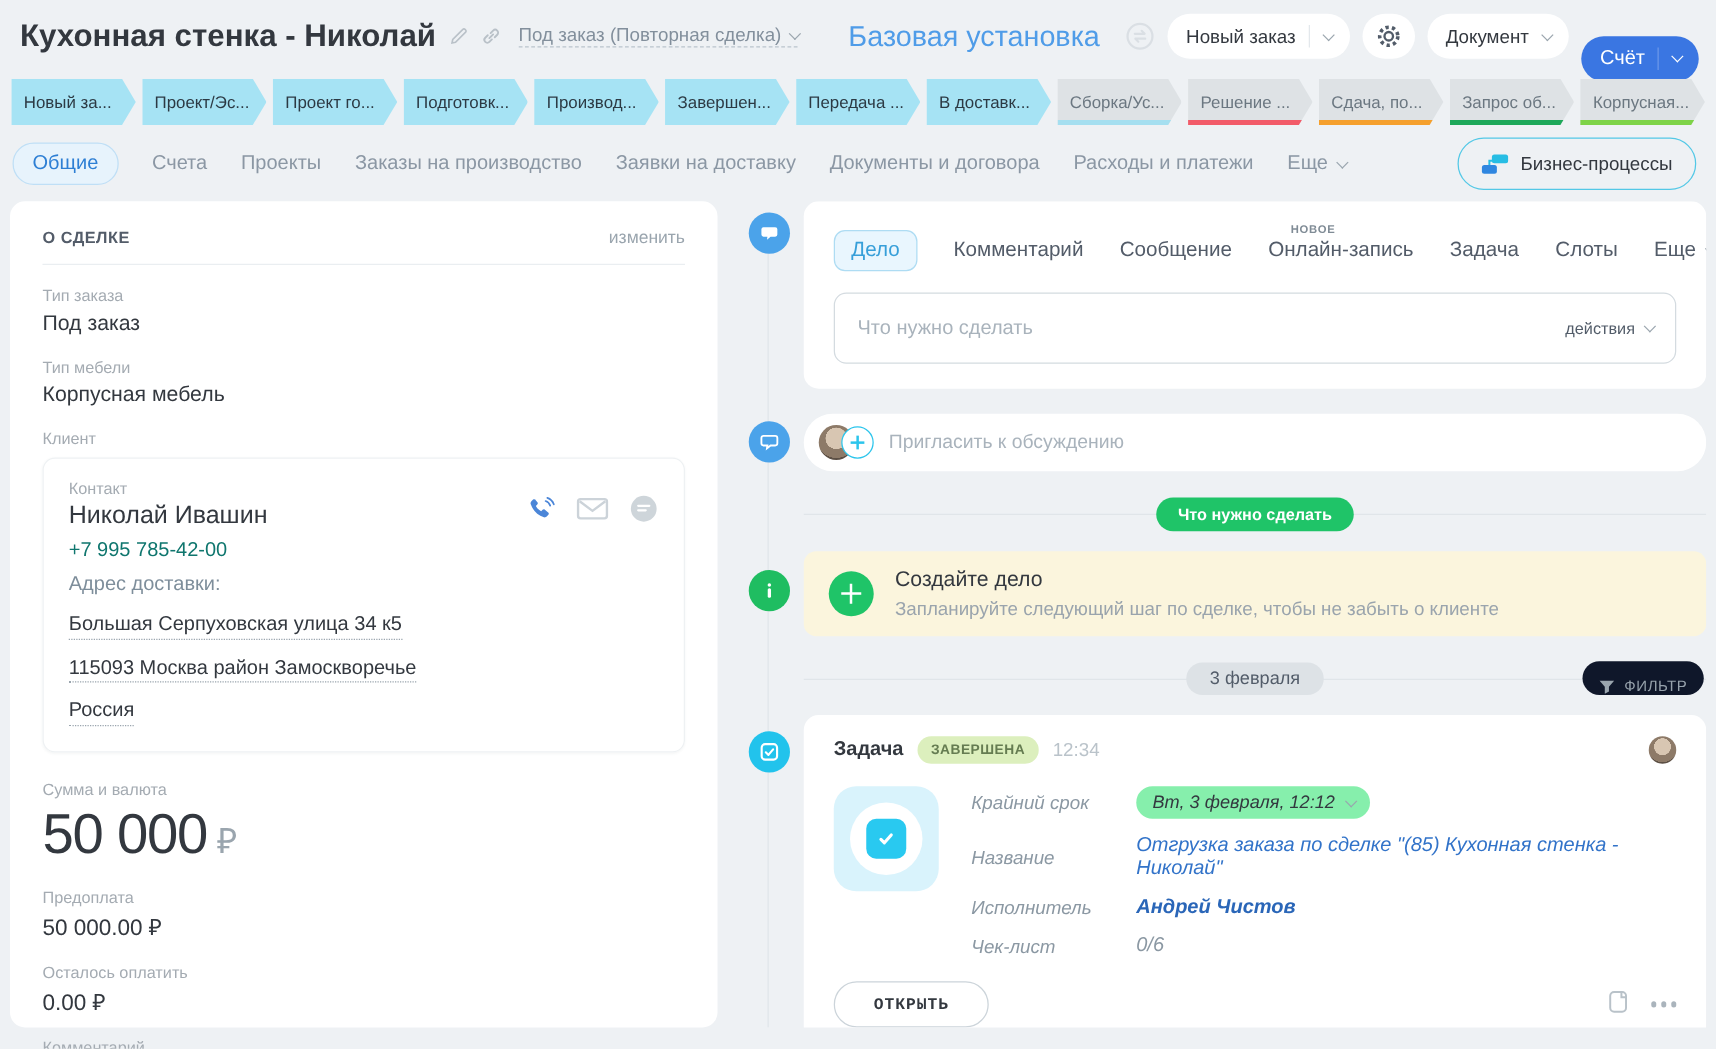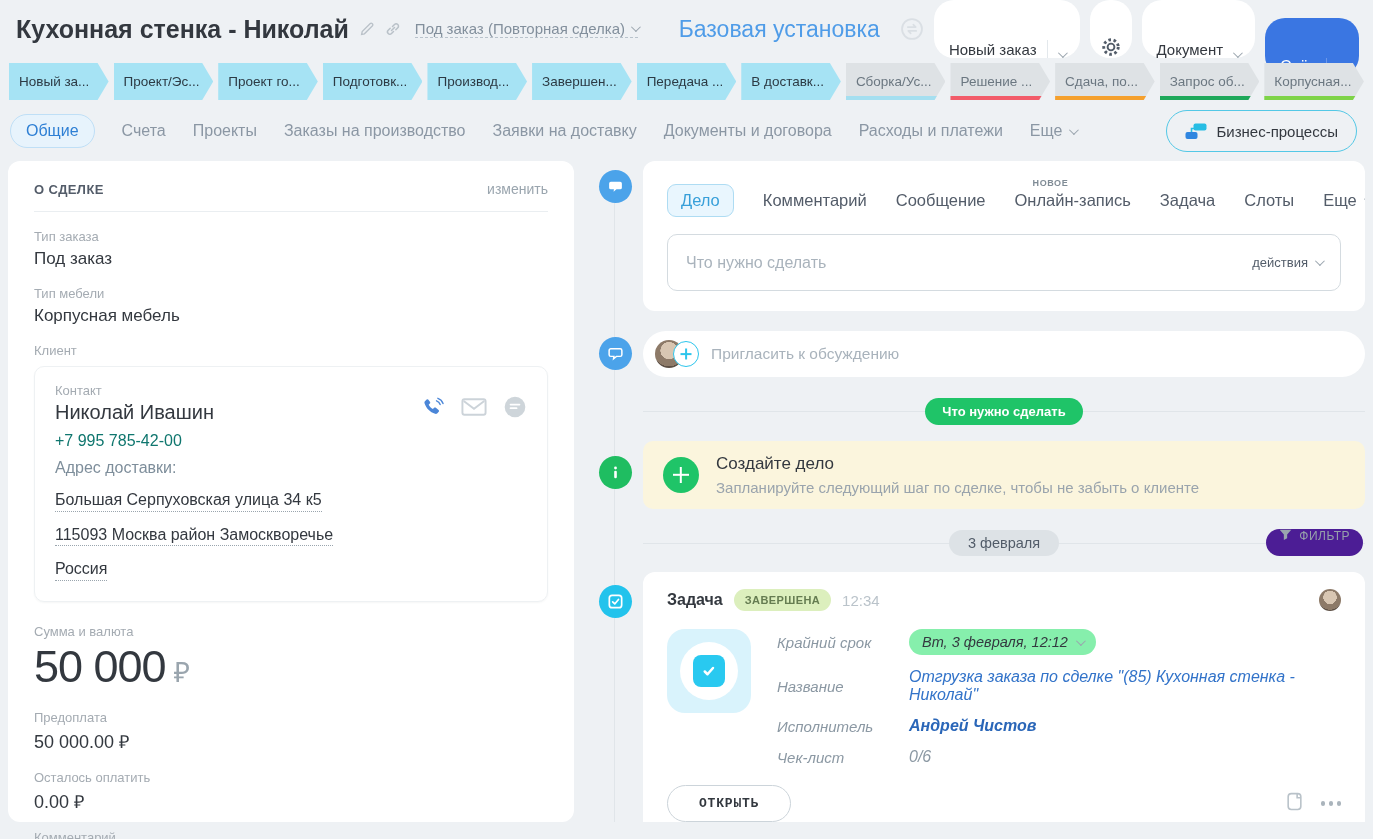--- a/index.html
+++ b/index.html
@@ -8,21 +8,21 @@
   .app { width:1373px; height:839px; overflow:hidden; position:relative; }
 
   
   .topbar { display:flex; align-items:center; height:58px; padding:0 14px 0 16px; }
   .topbar h1 { font-size:25px; font-weight:700; color:#33383f; white-space:nowrap; }
   .t-icon { margin-left:10px; display:inline-flex; align-items:center; cursor:pointer; }
   .deal-type { margin-left:14px; font-size:15px; color:#828f9c; border-bottom:1px dashed #b9c3cc; cursor:pointer; display:inline-flex; align-items:center; gap:6px; white-space:nowrap; }
   .caret { width:7px; height:7px; border-right:1.6px solid #9aa5ae; border-bottom:1.6px solid #9aa5ae; transform:rotate(45deg) translateY(-2px); display:inline-block; }
   .topbar-right { margin-left:auto; display:flex; align-items:center; gap:10px; }
   .funnel-label { color:#4f9ce8; font-size:23px; white-space:nowrap; cursor:pointer; }
-  .btn { display:inline-flex; align-items:flex-end; gap:10px; border:none; border-radius:20px; height:58px; padding:0 15px; font-size:15px; font-family:inherit; cursor:pointer; background:#fff; color:#33383f; }
+  .btn { display:inline-flex; align-items:center; gap:10px; border:none; border-radius:20px; height:36px; padding:0 15px; font-size:15px; font-family:inherit; cursor:pointer; background:#fff; color:#33383f; }
   .btn .sep { width:1px; height:18px; background:#e3e8ec; }
   .btn.blue { background:#3a76e2; color:#fff; font-size:16px;margin-top:35px; }
   .btn.blue .sep { background:#6b97ea; }
   .btn.blue .caret { border-color:#fff; }
   .btn.icon-only { width:42px; justify-content:center; padding:0; }
 
   
   .stages { display:flex; gap:5px; margin:5px 9px 0; height:37px; }
   .stage { flex:1; position:relative; display:flex; align-items:center; padding:0 10px; font-size:13.5px; white-space:nowrap; overflow:hidden; cursor:pointer;
            clip-path:polygon(0 0, calc(100% - 11px) 0, 100% 50%, calc(100% - 11px) 100%, 0 100%); }
@@ -105,21 +105,21 @@
   .plus-green::before, .plus-green::after { content:""; position:absolute; background:#fff; left:50%; top:50%; }
   .plus-green::before { width:16px; height:2.4px; transform:translate(-50%,-50%); }
   .plus-green::after { width:2.4px; height:16px; transform:translate(-50%,-50%); }
   .hint-title { font-size:17px; color:#33383f; }
   .hint-text { font-size:15px; color:#9aa4ad; margin-top:5px; }
 
   .date-row { margin-top:20px; height:27px; }
   .date-line { position:relative; height:27px; display:flex; align-items:center; justify-content:center; }
   .date-line::before { content:""; position:absolute; left:0; right:0; top:50%; height:1px; background:#e0e5e9; }
   .date-pill { position:relative; background:#dde2e6; color:#525c69; font-size:14.5px; padding:5px 19px; border-radius:14px; white-space:nowrap; }
-  .filter-btn { position:absolute; right:2px; top:0; background:#4c1d95; border-radius:16px; height:27px; padding:0 13px; display:inline-flex; align-items:flex-start; gap:7px; font-size:12px; color:#96a1ab; letter-spacing:.5px; cursor:pointer; }
+  .filter-btn { position:absolute; right:2px; top:0; background:#0f172a; border-radius:16px; height:27px; padding:0 13px; display:inline-flex; align-items:flex-end; gap:7px; font-size:12px; color:#96a1ab; letter-spacing:.5px; cursor:pointer; }
 
   .task-row { margin-top:16px; }
   .task-card { padding:17px 24px 19px; }
   .task-head { display:flex; align-items:center; gap:11px; }
   .task-type { font-size:16px; font-weight:700; color:#33383f; }
   .status-badge { background:#dcefbd; color:#657c51; font-size:11px; font-weight:700; letter-spacing:.4px; padding:5px 11px; border-radius:11px; }
   .task-time { font-size:15px; color:#bac3ca; }
   .task-head .avatar { margin-left:auto; }
   .task-body { display:flex; gap:26px; margin-top:18px;font-style:italic; }
   .task-art { width:84px; height:84px; background:#d9f3fc; border-radius:18px; display:flex; align-items:center; justify-content:center; flex:none; }

